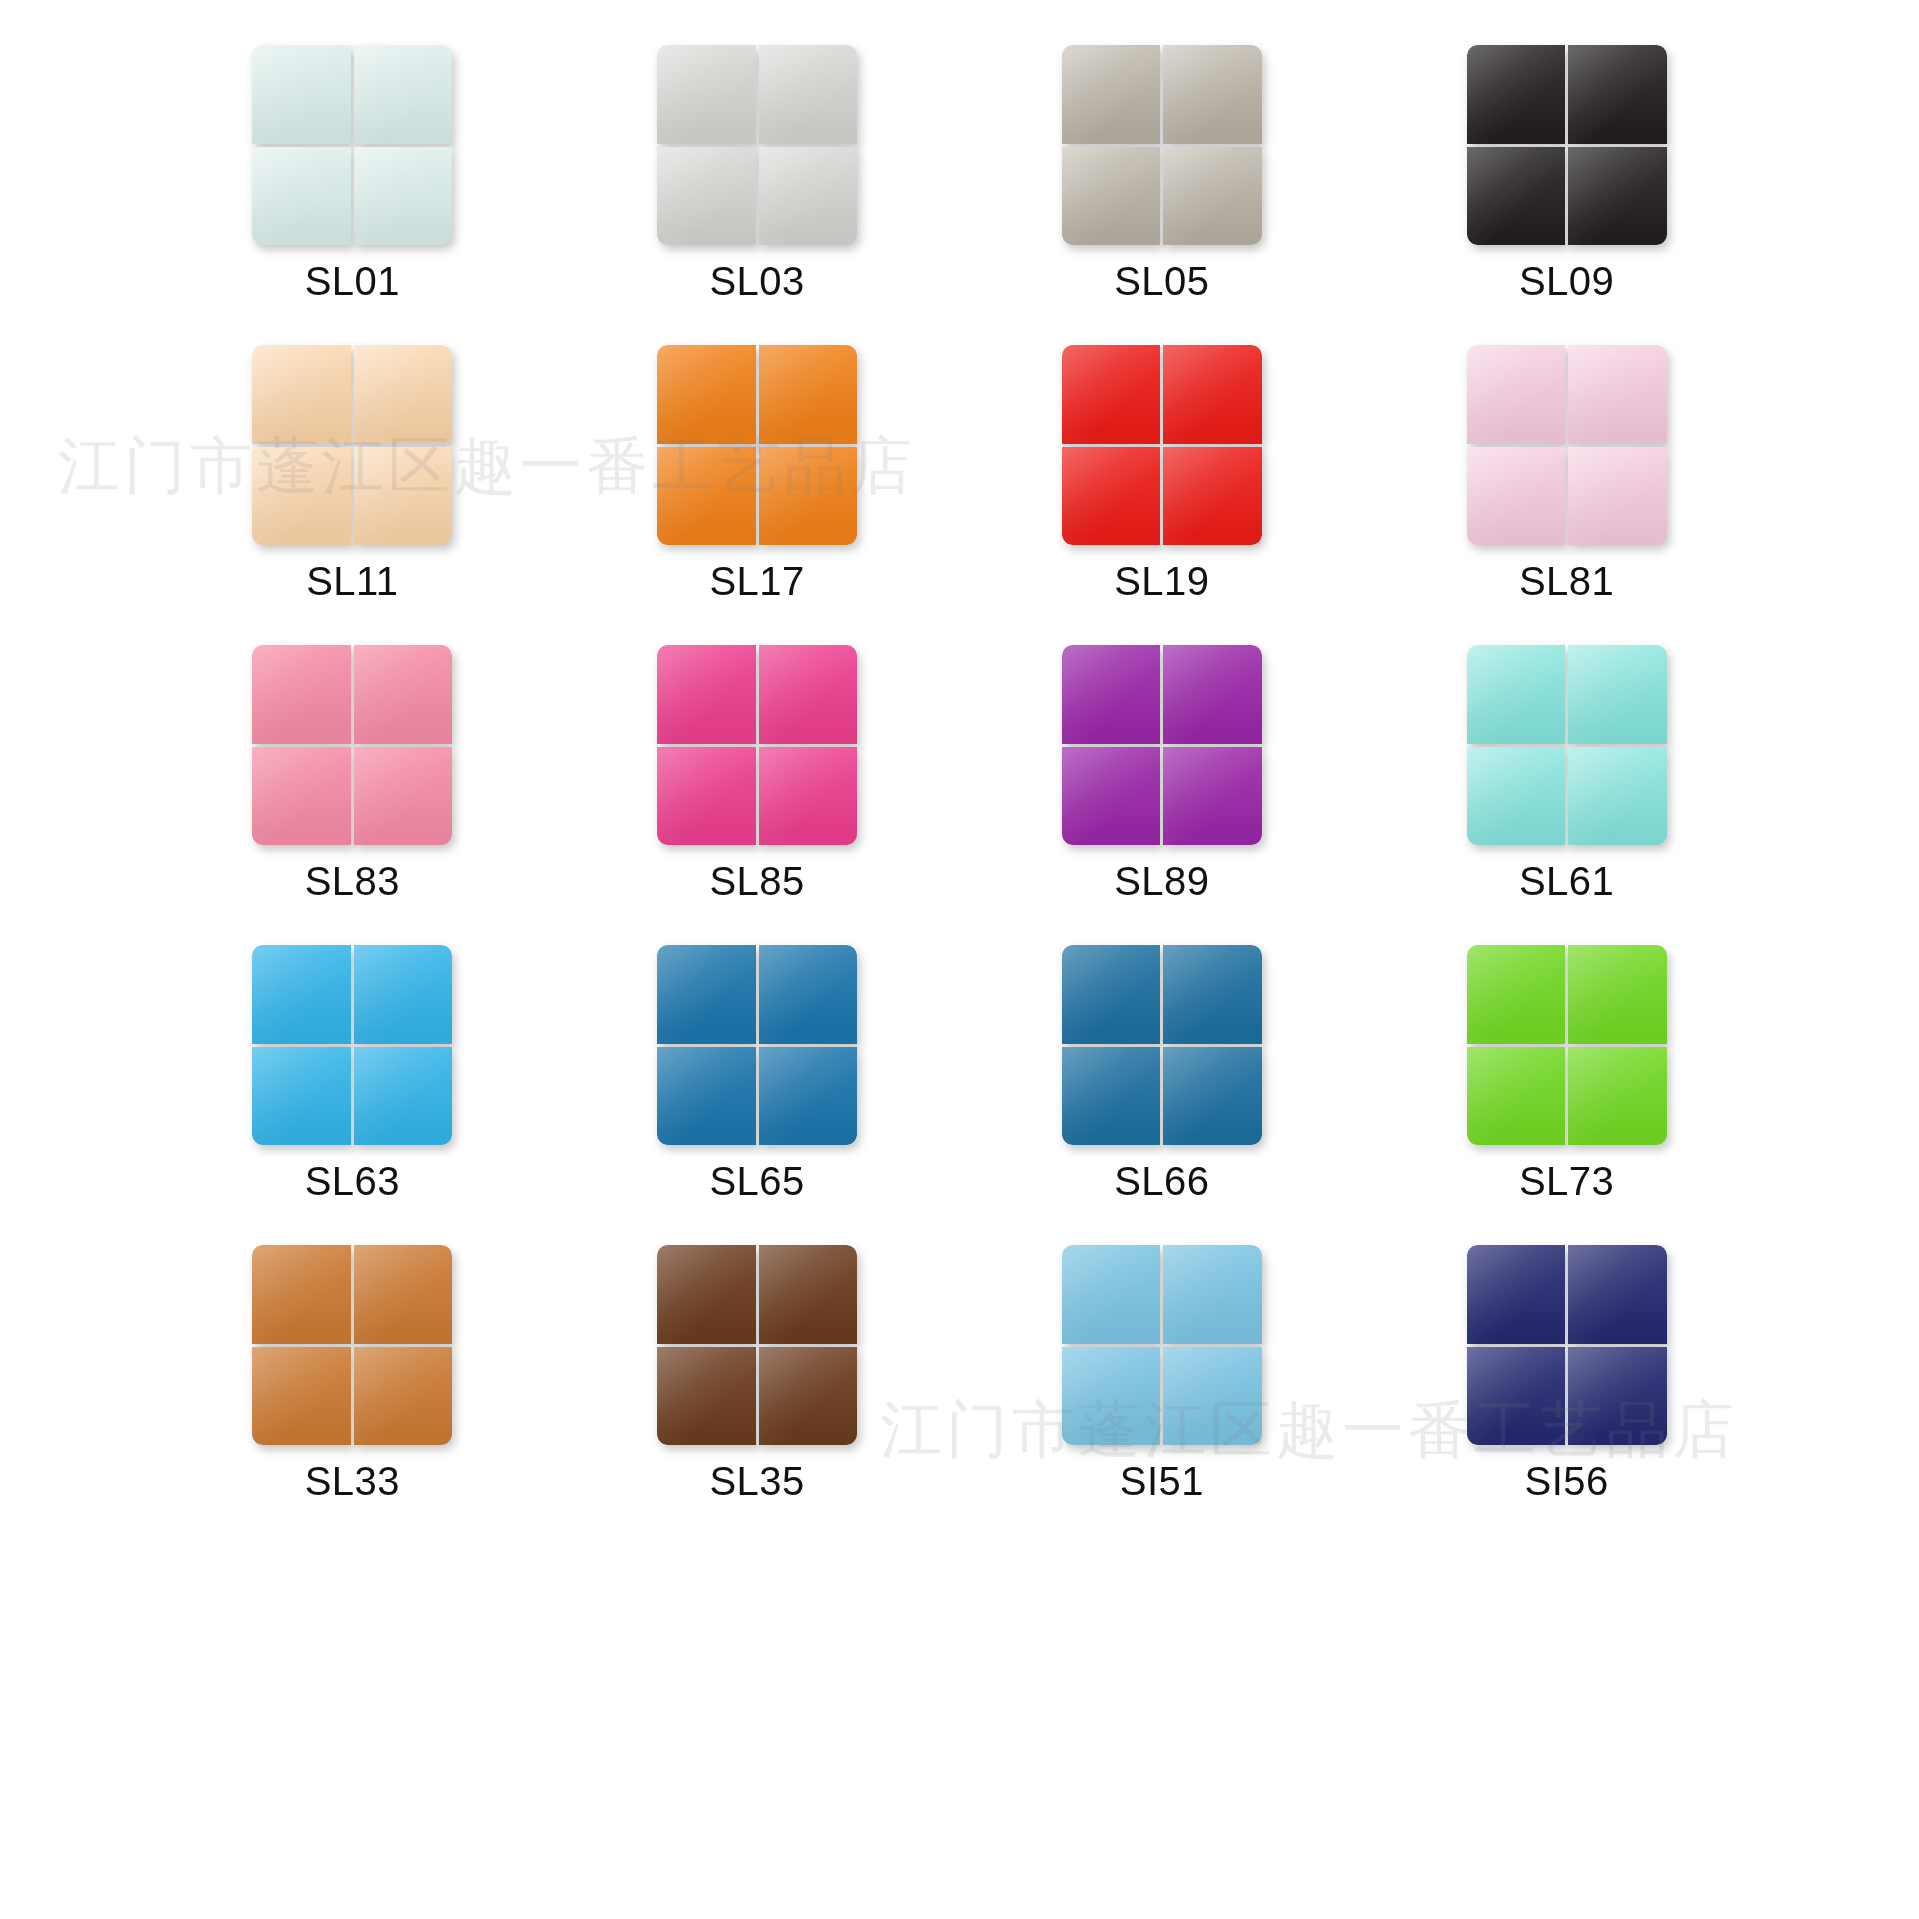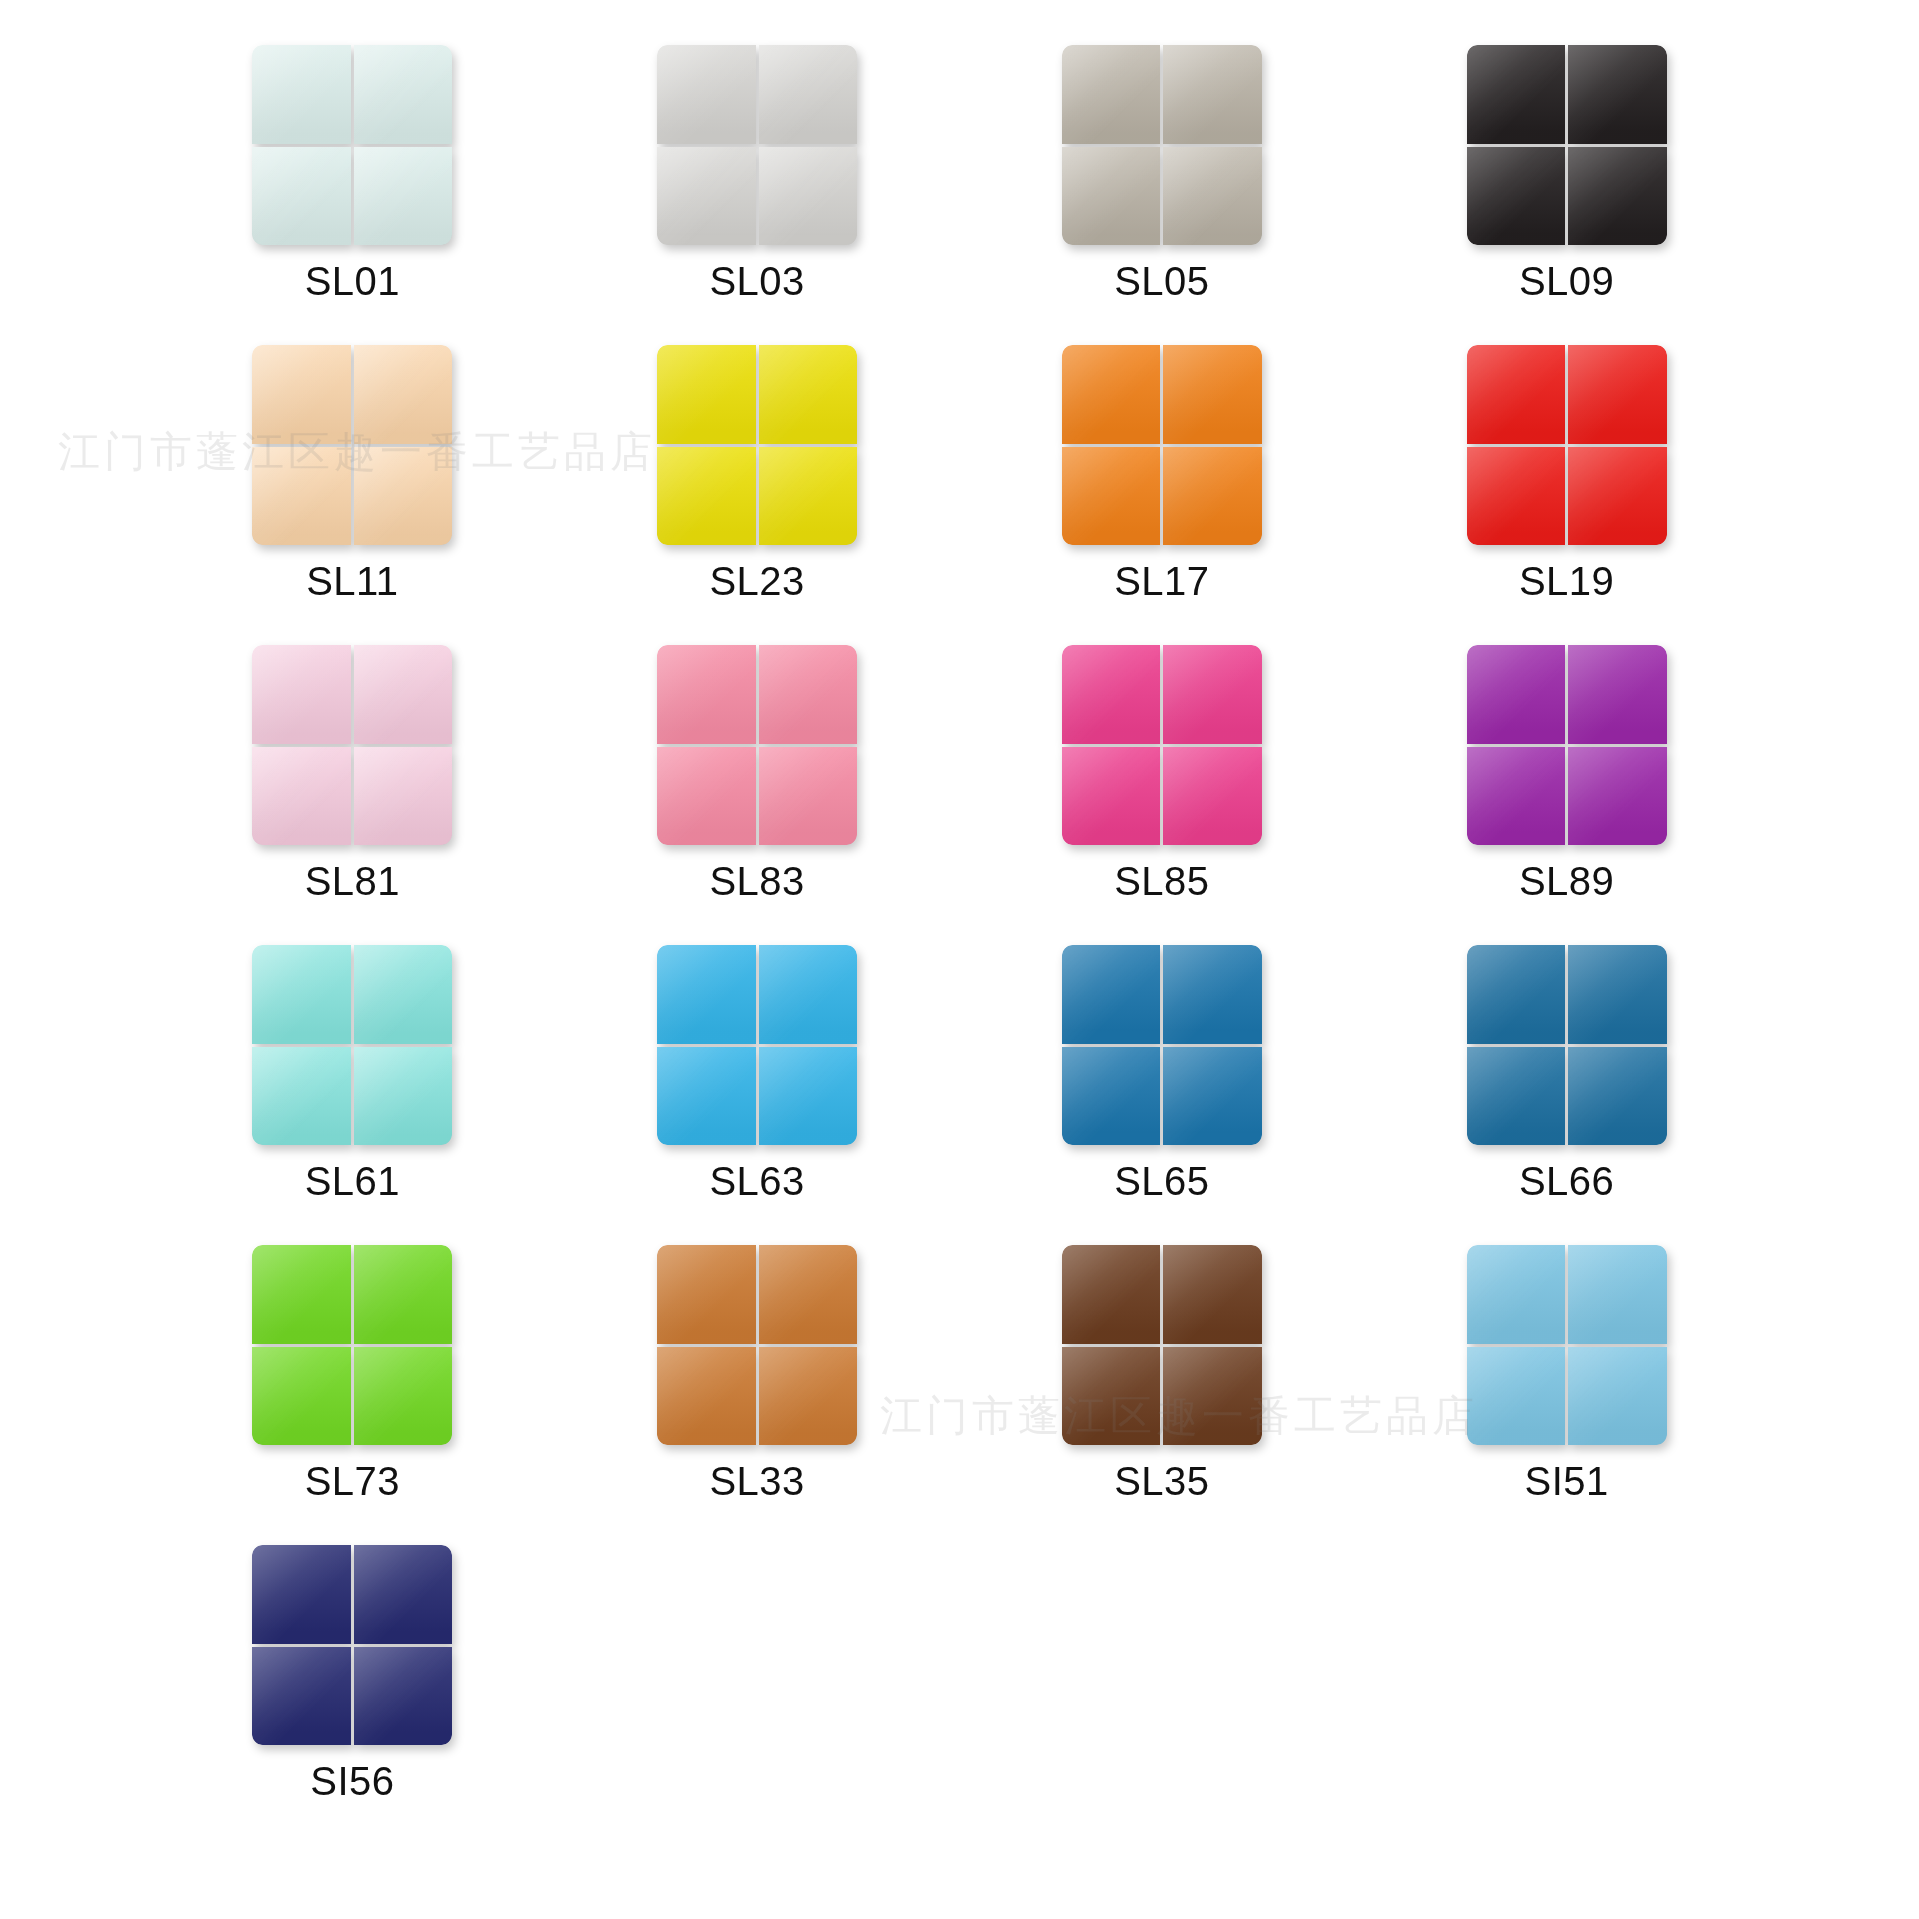--- a/index.html
+++ b/index.html
@@ -75,21 +75,21 @@
     letter-spacing:0.5px;
     color:#111111;
     font-family:"Liberation Sans","DejaVu Sans",sans-serif;
     white-space:nowrap;
   }
 
   
   .wm{
     position:absolute;
     font-family:"DejaVu Sans","Liberation Sans",sans-serif;
-    font-size:42px;
+    font-size:62px;
     letter-spacing:4px;
     color:rgba(130,130,130,0.155);
     white-space:nowrap;
     pointer-events:none;
     z-index:6;
     font-weight:400;
     text-align:right;
   }
   #wm-top{left:58px;top:424px;}
   #wm-bottom{left:880px;top:1388px;}
@@ -141,29 +141,20 @@
       <div class="cell">
         <div class="swatch light" style="--c: #f9d3a8;">
           <div class="q"></div>
           <div class="q"></div>
           <div class="q"></div>
           <div class="q"></div>
         </div>
         <div class="code">SL11</div>
       </div>
       <div class="cell">
-        <div class="swatch" style="--c: #ebdf09;">
-          <div class="q"></div>
-          <div class="q"></div>
-          <div class="q"></div>
-          <div class="q"></div>
-        </div>
-        <div class="code">SL23</div>
-      </div>
-      <div class="cell">
         <div class="swatch" style="--c: #f08018;">
           <div class="q"></div>
           <div class="q"></div>
           <div class="q"></div>
           <div class="q"></div>
         </div>
         <div class="code">SL17</div>
       </div>
       <div class="cell">
         <div class="swatch" style="--c: #ec1c18;">

